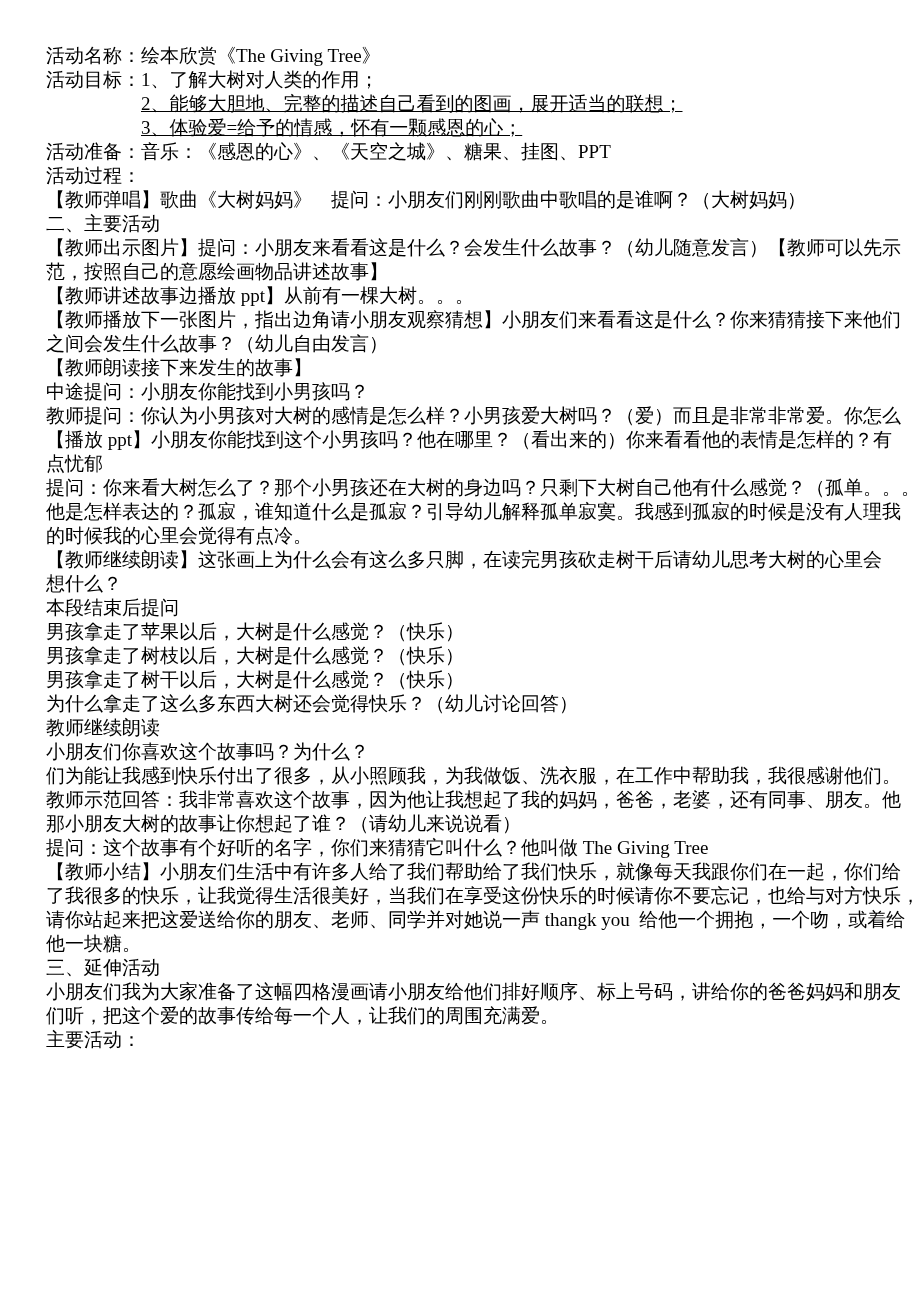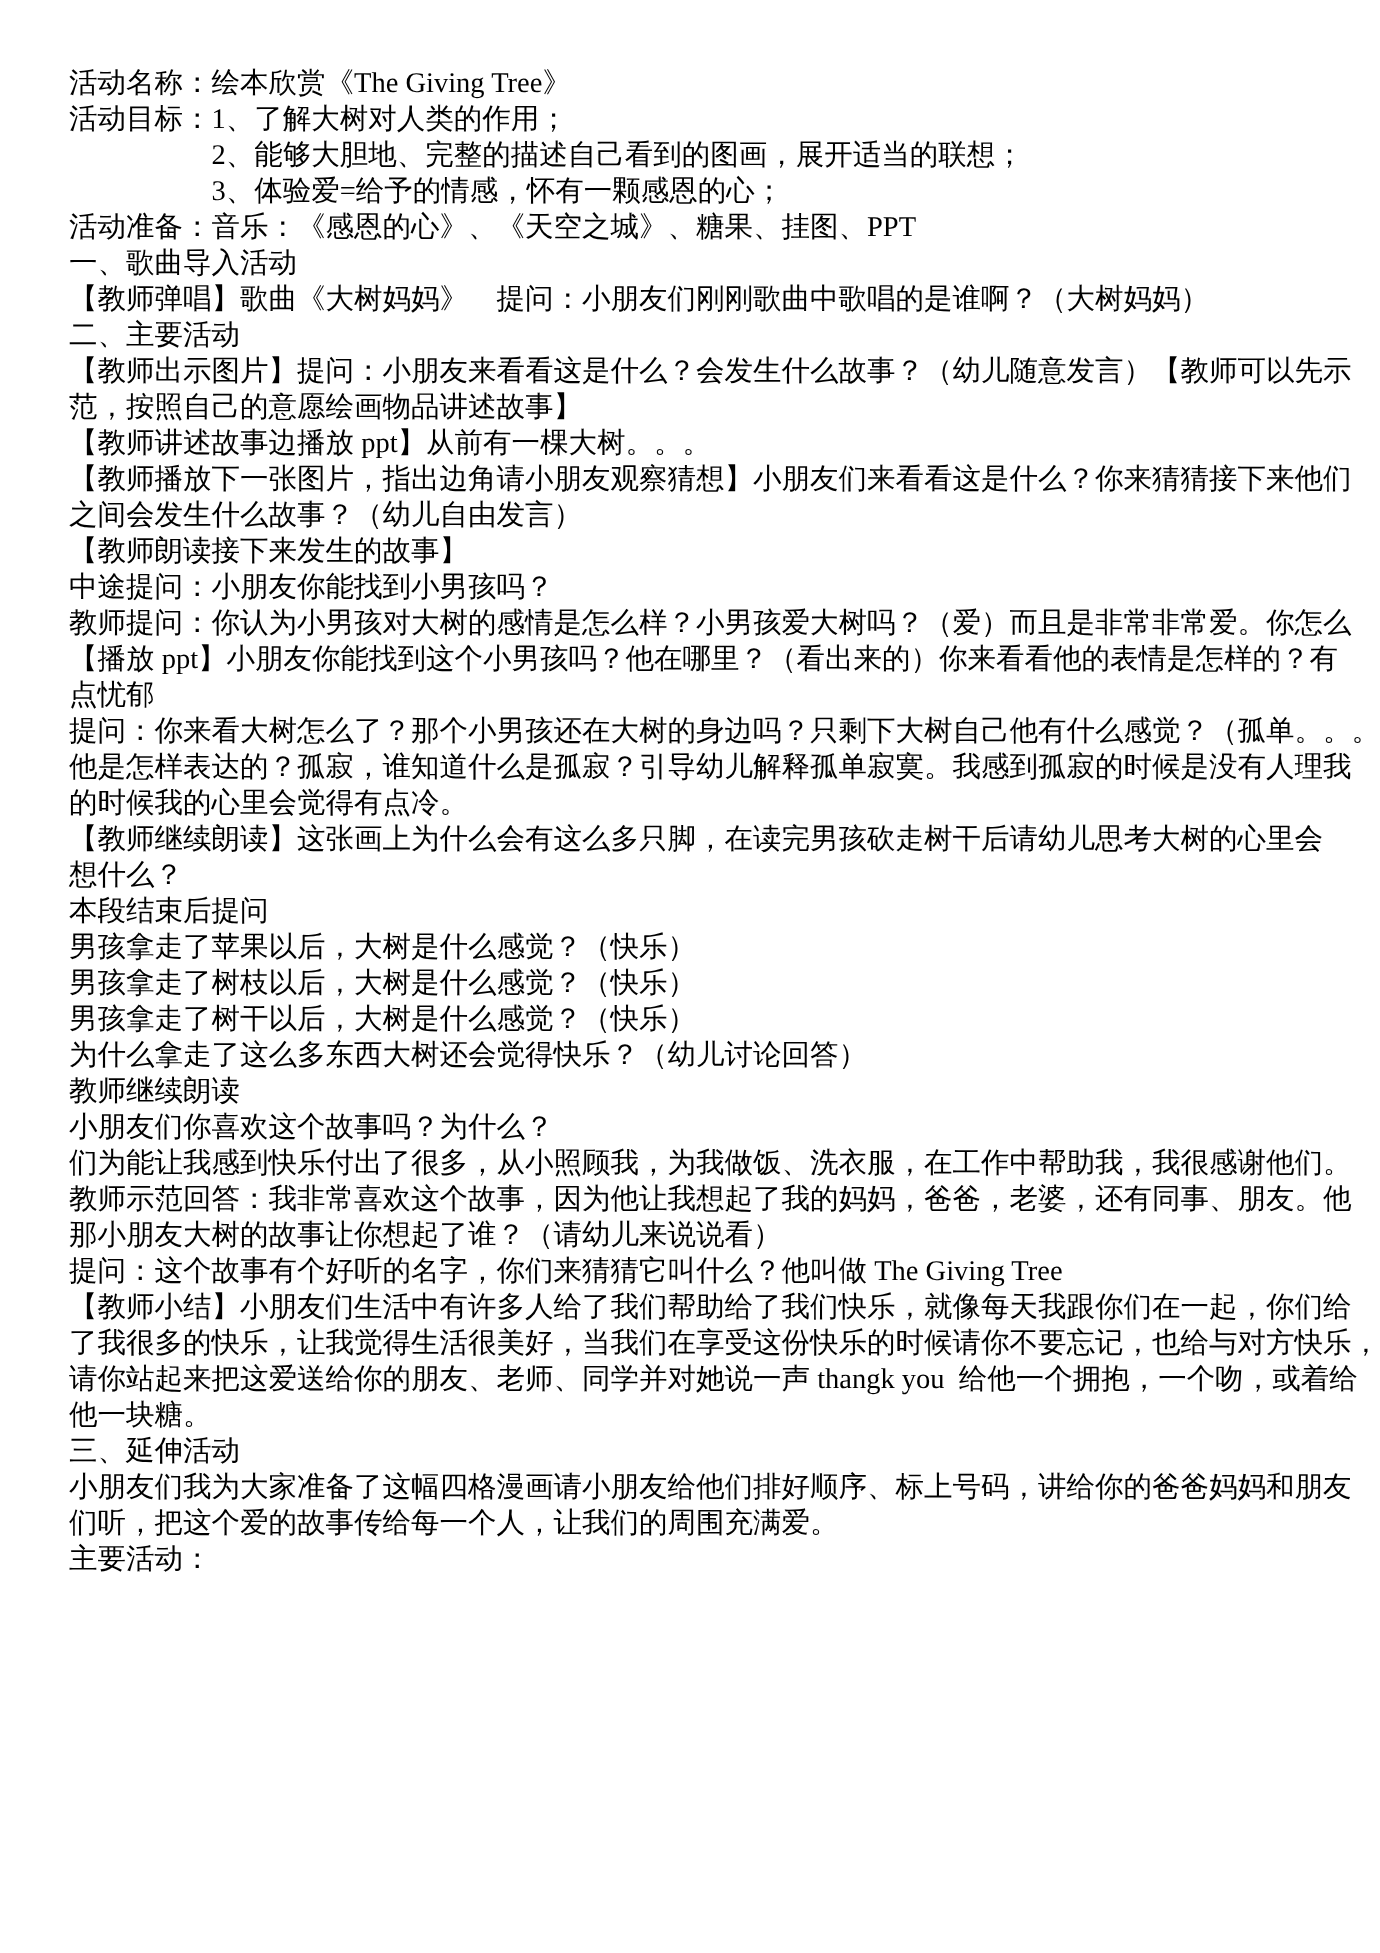--- a/index.html
+++ b/index.html
@@ -21,34 +21,35 @@
     font-family: "Liberation Serif", "DejaVu Serif", serif;
     font-size: 19px;
     line-height: 24px;
   }
   .line {
     white-space: pre;
     height: 24px;
   }
   .line.indent {
     padding-left: 95px;
+    text-decoration: underline;
   }
 </style>
 </head>
 <body>
 
 <div class="page">
   <div class="doc-text">
 
   <div class="line">活动名称：绘本欣赏《The Giving Tree》</div>
       <div class="line">活动目标：1、了解大树对人类的作用；</div>
       <div class="line indent">2、能够大胆地、完整的描述自己看到的图画，展开适当的联想；</div>
       <div class="line indent">3、体验爱=给予的情感，怀有一颗感恩的心；</div>
       <div class="line">活动准备：音乐：《感恩的心》、《天空之城》、糖果、挂图、PPT</div>
-      <div class="line">一、歌曲导入活动</div>
+      <div class="line">活动过程：</div>
       <div class="line">【教师弹唱】歌曲《大树妈妈》　提问：小朋友们刚刚歌曲中歌唱的是谁啊？（大树妈妈）</div>
       <div class="line">二、主要活动</div>
       <div class="line">【教师出示图片】提问：小朋友来看看这是什么？会发生什么故事？（幼儿随意发言）【教师可以先示</div>
       <div class="line">范，按照自己的意愿绘画物品讲述故事】</div>
       <div class="line">【教师讲述故事边播放 ppt】从前有一棵大树。。。</div>
       <div class="line">【教师播放下一张图片，指出边角请小朋友观察猜想】小朋友们来看看这是什么？你来猜猜接下来他们</div>
       <div class="line">之间会发生什么故事？（幼儿自由发言）</div>
       <div class="line">【教师朗读接下来发生的故事】</div>
       <div class="line">中途提问：小朋友你能找到小男孩吗？</div>
       <div class="line">教师提问：你认为小男孩对大树的感情是怎么样？小男孩爱大树吗？（爱）而且是非常非常爱。你怎么</div>

